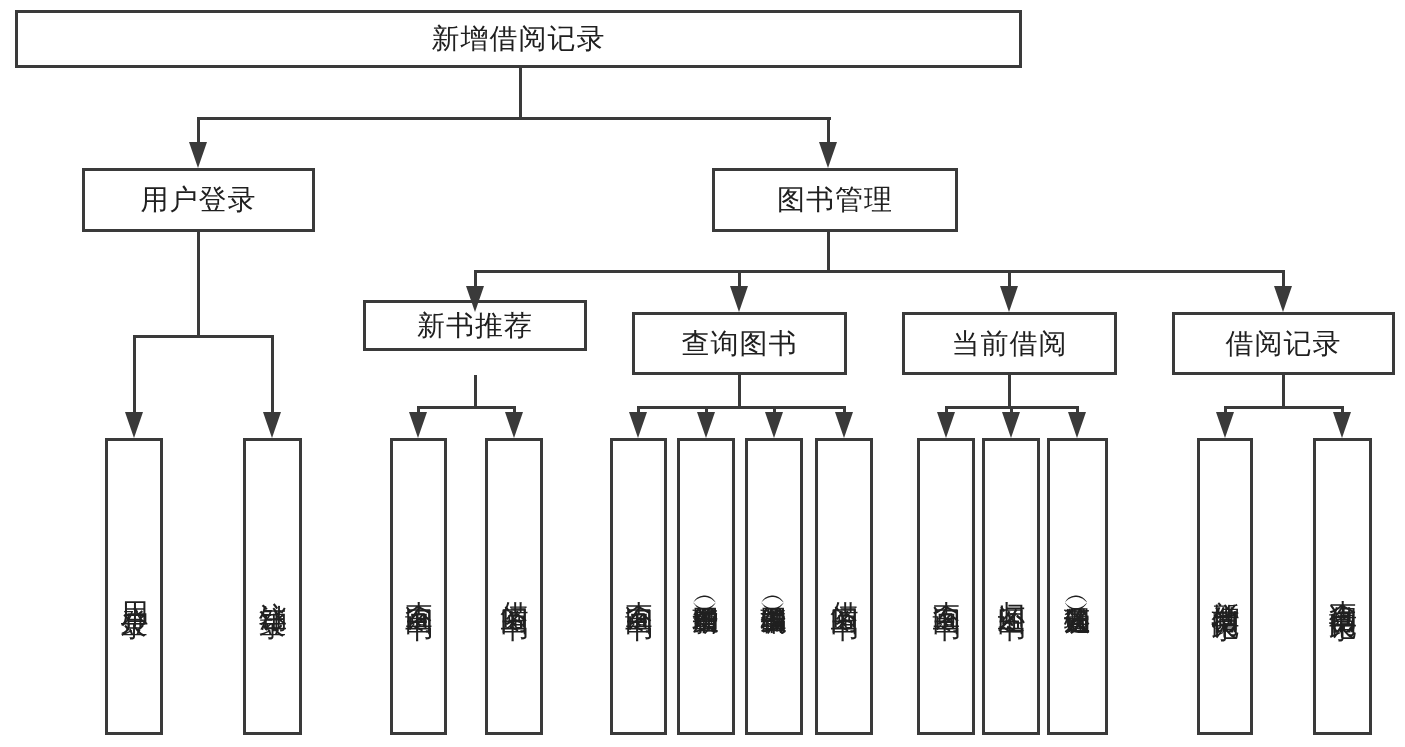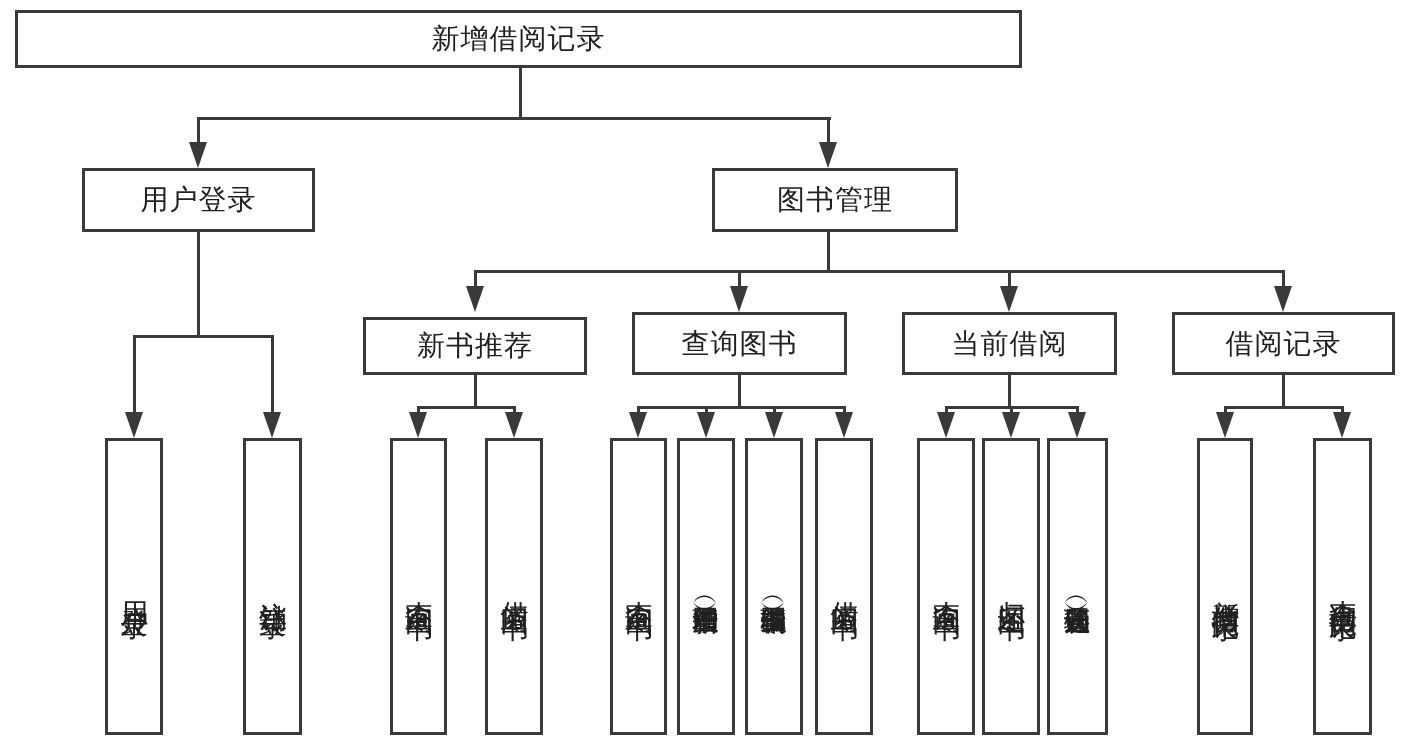--- a/index.html
+++ b/index.html
@@ -68,21 +68,21 @@
     <span class="hlabel">新增借阅记录</span>
   </div>
 
   <div class="box" style="left:82px;top:168px;width:233px;height:64px">
     <span class="hlabel">用户登录</span>
   </div>
   <div class="box" style="left:712px;top:168px;width:246px;height:64px">
     <span class="hlabel">图书管理</span>
   </div>
 
-  <div class="box" style="left:363px;top:317px;width:224px;height:58px">
+  <div class="box" style="left:363px;top:300px;width:224px;height:51px">
     <span class="hlabel">新书推荐</span>
   </div>
   <div class="box" style="left:632px;top:312px;width:215px;height:63px">
     <span class="hlabel">查询图书</span>
   </div>
   <div class="box" style="left:1172px;top:312px;width:223px;height:63px">
     <span class="hlabel">借阅记录</span>
   </div>
   <div class="box" style="left:902px;top:312px;width:215px;height:63px">
     <span class="hlabel">当前借阅</span>

